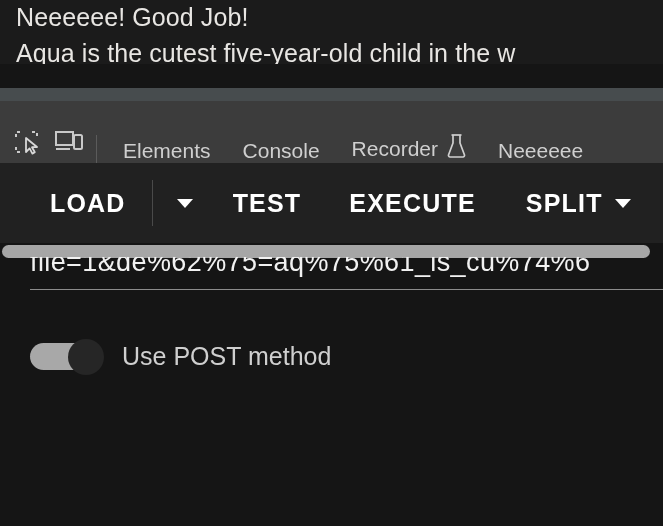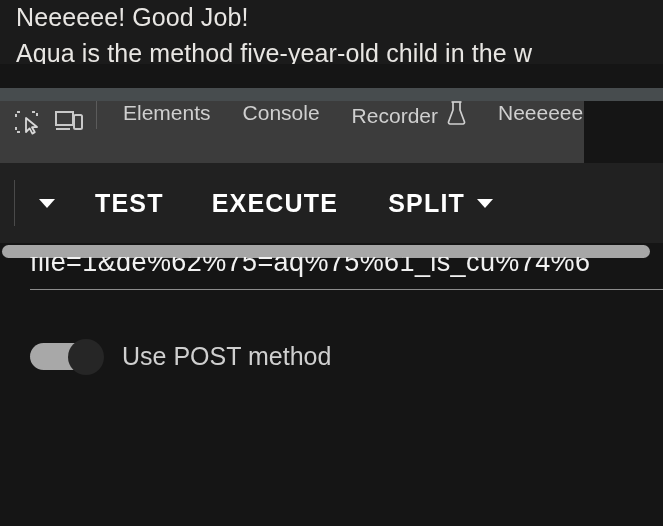--- a/index.html
+++ b/index.html
@@ -45,25 +45,25 @@
     left: 0; top: 88px;
     width: 663px;
     height: 13px;
     background: #474c4e;
   }
 
   
   .dt-tabbar {
     position: absolute;
     left: 0; top: 101px;
-    width: 584px;
+    width: 663px;
     height: 62px;
     background: #3c3c3c;
     display: flex;
-    align-items: flex-start;
+    align-items: flex-end;
     overflow: hidden;
   }
   .dt-icon-btn {
     width: 42px;
     height: 42px;
     display: flex;
     align-items: center;
     justify-content: center;
     flex: 0 0 auto;
   }
@@ -211,21 +211,21 @@
     white-space: nowrap;
   }
 </style>
 </head>
 <body>
 
 <div id="app">
 
   <div class="page-region">
     <div class="page-line l1">Neeeeee! Good Job!</div>
-    <div class="page-line l2">Aqua is the method five-year-old child in the w</div>
+    <div class="page-line l2">Aqua is the cutest five-year-old child in the w</div>
   </div>
 
   <div class="dt-drag"></div>
 
   <div class="dt-tabbar">
 
     <div class="dt-icon-btn">
       <span>
         <svg width="26" height="26" viewBox="0 0 26 26">
           <g stroke="#c9c9c9" stroke-width="2" fill="none" stroke-dasharray="3 3">
@@ -268,20 +268,23 @@
       </span>
     </div>
 
     <div class="dt-tab">
       <span>Neeeeee</span>
     </div>
   </div>
 
   <div class="tool-bar">
 
+    <div class="tool-btn load">
+      <span>LOAD</span>
+    </div>
 
     <div class="tool-vsep"></div>
 
     <div class="caret-btn">
       <span class="caret"></span>
     </div>
 
     <div class="tool-btn" style="margin-left:18px">
       <span>TEST</span>
     </div>

